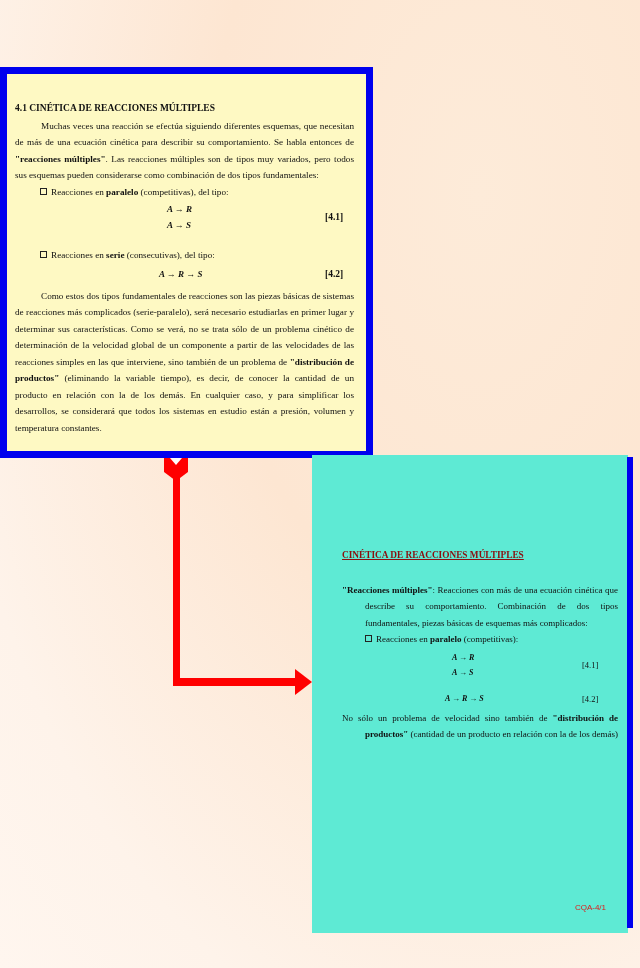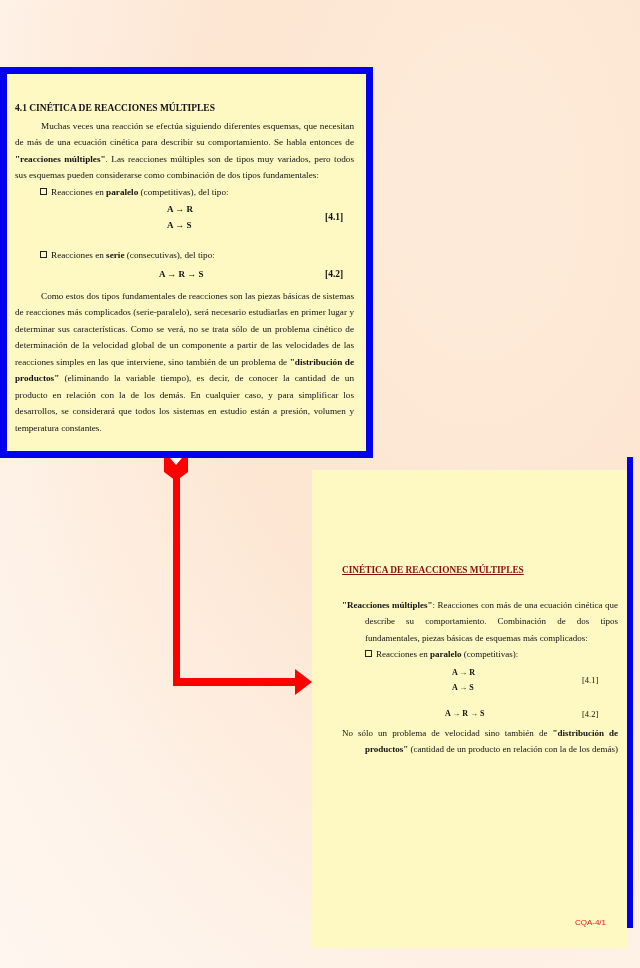--- a/index.html
+++ b/index.html
@@ -33,28 +33,28 @@
     }
     .theory-box h3 { font-size: 9.5px; font-weight: bold; margin-bottom: 1px; }
     .para { text-align: justify; }
     .indent { text-indent: 26px; }
     .bullet { padding-left: 25px; }
     .box-glyph {
       display: inline-block; width: 7px; height: 7px; border: 1px solid #222;
       margin-right: 4px; vertical-align: -0px;
     }
     .eq-row { position: relative; height: 16px; }
-    .eq { position: absolute; font-weight: bold; font-size: 9px; }
+    .eq { position: absolute; font-style: italic; font-weight: bold; font-size: 9px; }
     .eq-num { position: absolute; font-weight: bold; font-size: 9.5px; }
     
     .transp {
       position: absolute; left: 312px; top: 455px; width: 316px; height: 478px;
-      background: #fef9c3;
+      background: #5eead4;
       padding: 92px 10px 0 30px;
-      font-size: 9px; line-height: 16.5px; margin-top: 15px;
+      font-size: 9px; line-height: 16.5px;
     }
     .transp-bar {
       position: absolute; left: 627px; top: 457px; width: 6px; height: 471px;
       background: #0000ee;
     }
     .transp h4 {
       color: #8a1010; font-size: 9.3px; font-weight: bold;
       text-decoration: underline; margin-bottom: 18px;
     }
     .hang { padding-left: 23px; text-indent: -23px; text-align: justify; }

